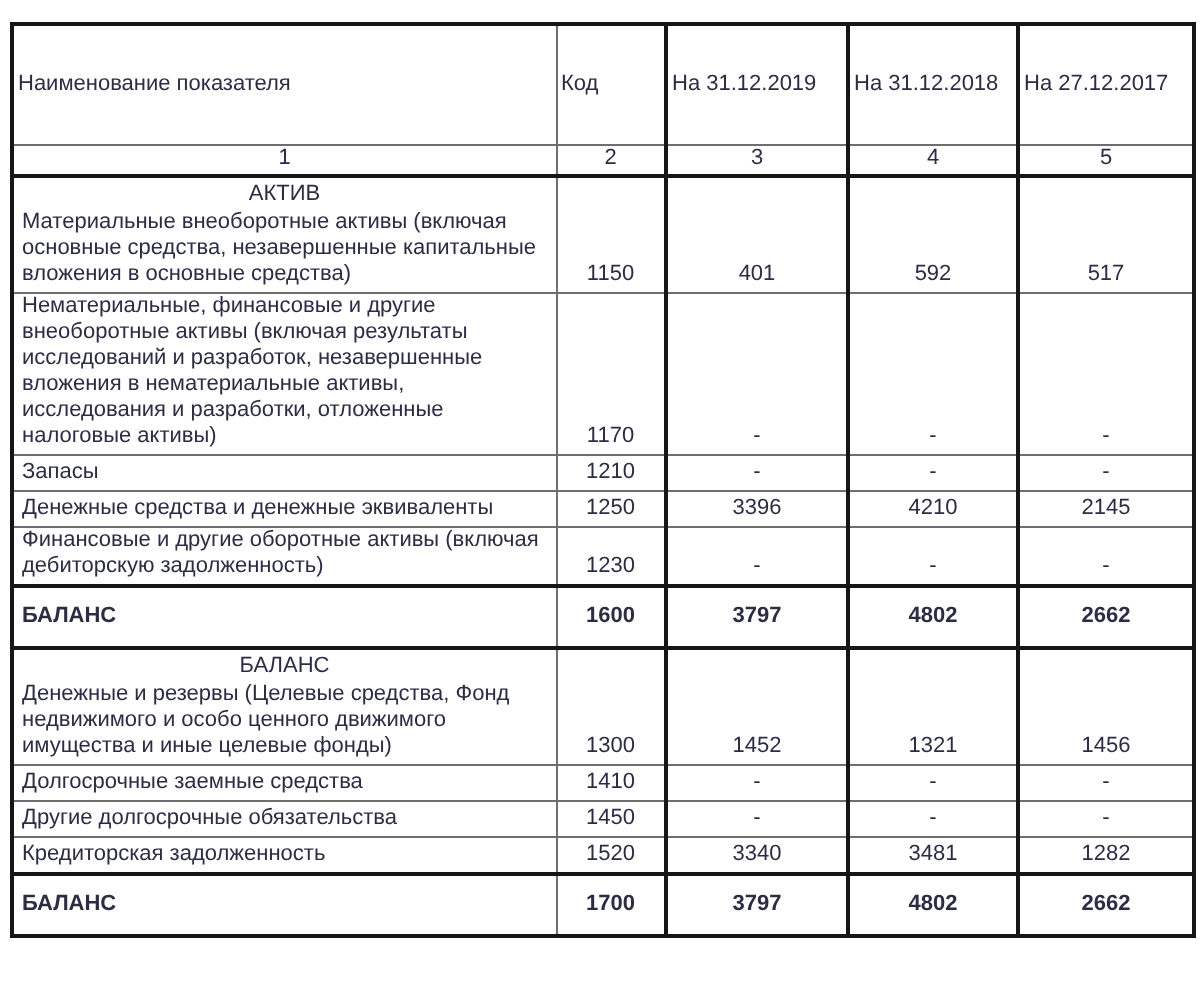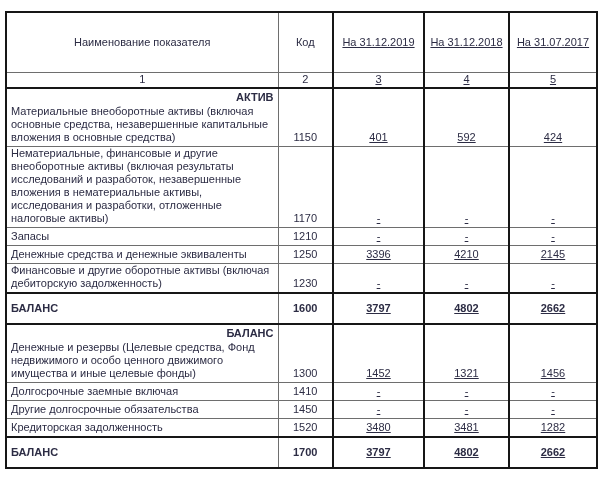--- a/index.html
+++ b/index.html
@@ -28,44 +28,43 @@
   th,td{
     border:1px solid var(--grid-thin);
     font-size:11px;
     line-height:13px;
     padding:1px 3px;
     overflow:hidden;
   }
   
   th:nth-child(n+3), td:nth-child(n+3){
     border-left:2px solid var(--grid-thick);
-    text-decoration:underline;
   }
   thead th{
     height:60px;
     font-weight:400;
-    text-align:center;
+    text-align:left;
     vertical-align:middle;
     padding:2px;
   }
   tr.idx td{
     text-align:center;
     height:14px;
     padding:0 0 1px 0;
     border-bottom:2px solid var(--grid-thick);
   }
   tbody td{vertical-align:bottom;}
   td.c-name{
     text-align:left;
     padding:0 4px 2px 4px;
   }
   td.num{text-align:center;padding:2px 3px;}
   .section{
-    text-align:right;
-    font-weight:700;
+    text-align:center;
+    font-weight:400;
     padding:2px 0 1px 0;
   }
   tr.total td{
     border-top:2px solid var(--grid-thick);
     border-bottom:2px solid var(--grid-thick);
     font-weight:700;
     height:31px;
     vertical-align:middle;
   }
   tr.total td.c-name{padding:2px 4px;}
@@ -81,40 +80,40 @@
       <col style="width:91px">
       <col style="width:85px">
       <col style="width:88px">
     </colgroup>
     <thead>
       <tr>
         <th>Наименование показателя</th>
         <th>Код</th>
         <th>На 31.12.2019</th>
         <th>На 31.12.2018</th>
-        <th>На 31.07.2017</th>
+        <th>На 27.12.2017</th>
       </tr>
       <tr class="idx">
         <td>1</td>
         <td>2</td>
         <td>3</td>
         <td>4</td>
         <td>5</td>
       </tr>
     </thead>
     <tbody id="tbody">
         <tr>
     <td class="c-name">
       <div class="section">АКТИВ</div>
       <div class="label">Материальные внеоборотные активы (включая основные средства, незавершенные капитальные вложения в основные средства)</div>
     </td>
     <td class="num val-code">1150</td>
     <td class="num val">401</td>
     <td class="num val">592</td>
-    <td class="num val">424</td>
+    <td class="num val">517</td>
   </tr>
         <tr>
     <td class="c-name">
 
       <div class="label">Нематериальные, финансовые и другие внеоборотные активы (включая результаты исследований и разработок, незавершенные вложения в нематериальные активы, исследования и разработки, отложенные налоговые активы)</div>
     </td>
     <td class="num val-code">1170</td>
     <td class="num val">-</td>
     <td class="num val">-</td>
     <td class="num val">-</td>
@@ -165,21 +164,21 @@
       <div class="label">Денежные и резервы (Целевые средства, Фонд недвижимого и особо ценного движимого имущества и иные целевые фонды)</div>
     </td>
     <td class="num val-code">1300</td>
     <td class="num val">1452</td>
     <td class="num val">1321</td>
     <td class="num val">1456</td>
   </tr>
         <tr>
     <td class="c-name">
 
-      <div class="label">Долгосрочные заемные включая</div>
+      <div class="label">Долгосрочные заемные средства</div>
     </td>
     <td class="num val-code">1410</td>
     <td class="num val">-</td>
     <td class="num val">-</td>
     <td class="num val">-</td>
   </tr>
         <tr>
     <td class="c-name">
 
       <div class="label">Другие долгосрочные обязательства</div>
@@ -188,21 +187,21 @@
     <td class="num val">-</td>
     <td class="num val">-</td>
     <td class="num val">-</td>
   </tr>
         <tr>
     <td class="c-name">
 
       <div class="label">Кредиторская задолженность</div>
     </td>
     <td class="num val-code">1520</td>
-    <td class="num val">3480</td>
+    <td class="num val">3340</td>
     <td class="num val">3481</td>
     <td class="num val">1282</td>
   </tr>
         <tr class="total">
     <td class="c-name">
 
       <div class="label">БАЛАНС</div>
     </td>
     <td class="num val-code">1700</td>
     <td class="num val">3797</td>

